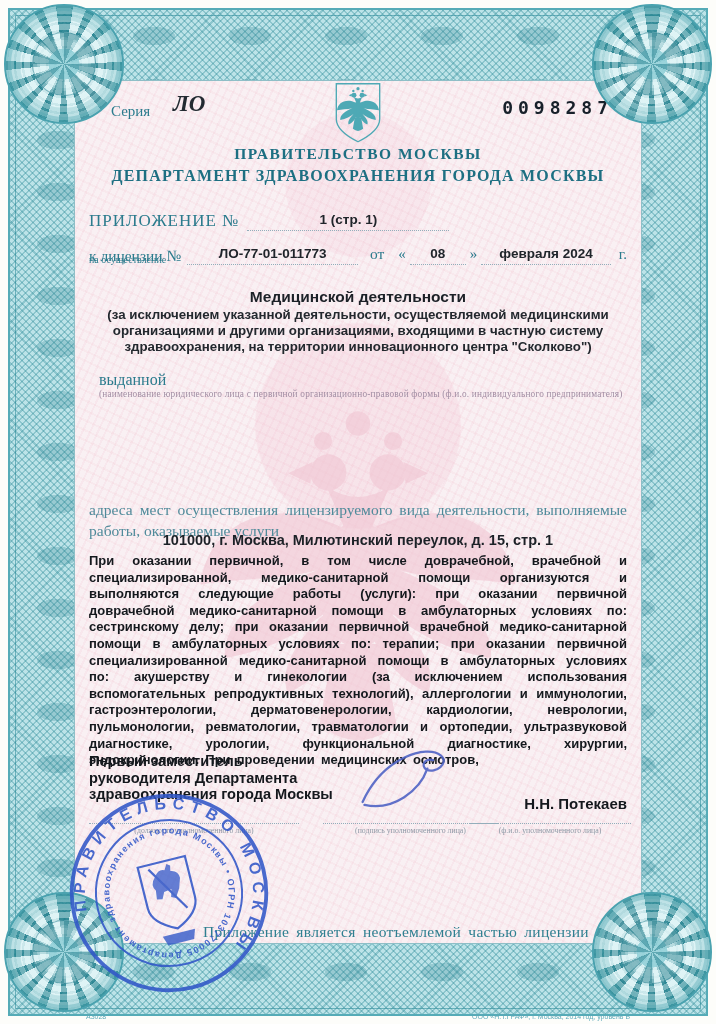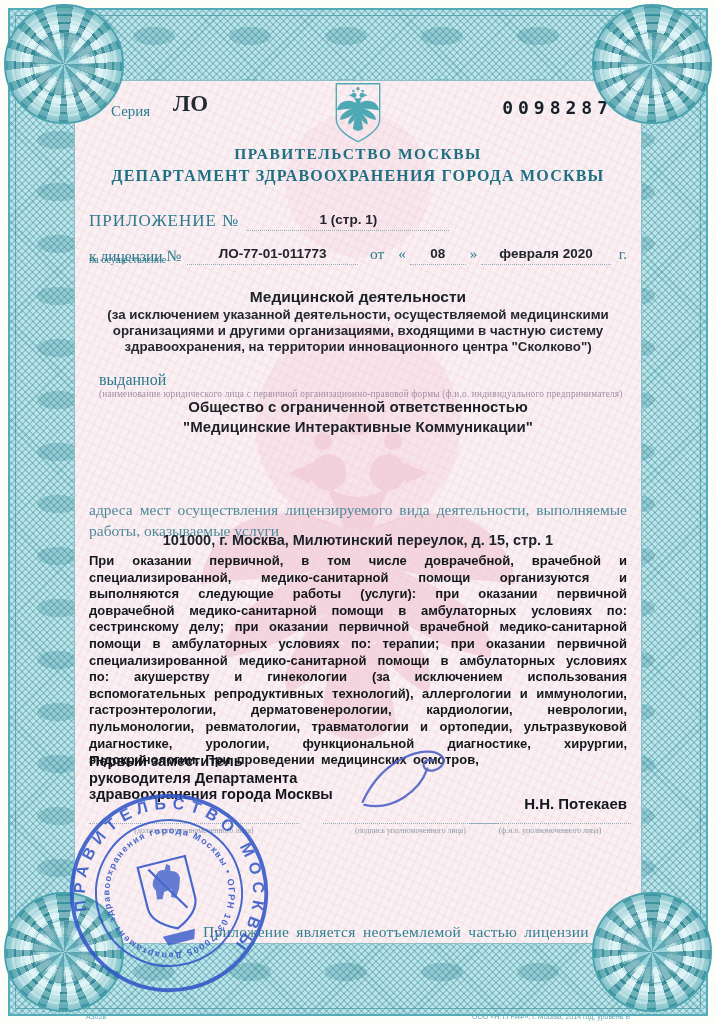--- a/index.html
+++ b/index.html
@@ -34,21 +34,21 @@
     background:
       repeating-conic-gradient(rgba(20,115,130,.45) 0 22deg, transparent 22deg 45deg),
       radial-gradient(circle, rgba(147,208,216,.9) 0 35%, rgba(223,244,246,.6) 36% 60%, transparent 61%);}
   .r-tl{left:4px;top:4px}.r-tr{right:4px;top:4px}.r-bl{left:4px;bottom:12px}.r-br{right:4px;bottom:12px}
   
   .t{font-family:"Liberation Serif",serif;color:#2b7b8d;}
   .abs{position:absolute;}
   .ctr{left:14px;right:14px;text-align:center;}
   
   .series-label{left:36px;top:22px;font-size:15px;}
-  .series-value{left:98px;top:10px;font-size:23px;font-weight:bold;color:#222a31;font-family:"Liberation Serif",serif;}
+  .series-value{left:98px;top:10px;font-size:23px;font-weight:bold;color:#222a31;font-family:"Liberation Serif",serif;font-style:italic;}
   .serial{right:28px;top:16px;font-family:"DejaVu Sans Mono",monospace;font-weight:bold;font-size:18px;
           letter-spacing:5px;color:#17202a;}
   .emblem{left:50%;margin-left:-28px;top:0px;width:56px;height:64px;}
   .hdr1{top:64px;font-size:15.5px;font-weight:bold;letter-spacing:1.5px;color:#1d6f82;}
   .hdr2{top:86px;font-size:16px;font-weight:bold;letter-spacing:1.2px;color:#1d6f82;}
   
   .row{display:flex;align-items:flex-end;left:14px;right:14px;}
   .row-appendix{top:122px;height:28px;}
   .row-license{top:156px;height:28px;}
   .lbl-appendix{font-size:17px;letter-spacing:1px;white-space:nowrap;}
@@ -142,37 +142,33 @@
       <span class="u u-app">1 (стр. 1)</span>
     </div>
 
     <div class="abs row row-license">
       <span class="t lbl">к лицензии №</span>
       <span class="u u-num">ЛО-77-01-011773</span>
       <span class="t lbl from">от</span>
       <span class="q">«</span>
       <span class="u u-day">08</span>
       <span class="q">»</span>
-      <span class="u u-date">февраля 2020</span>
+      <span class="u u-date">февраля 2024</span>
       <span class="t suffix">г.</span>
     </div>
 
     <div class="abs t intro">на осуществление</div>
     <div class="abs ctr act-title">Медицинской деятельности</div>
     <div class="abs act-excl">(за исключением указанной деятельности, осуществляемой медицинскими организациями и другими организациями, входящими в частную систему здравоохранения, на территории инновационного центра "Сколково")</div>
 
     <div class="abs row-issued" style="position:absolute">
       <span class="t issued-lbl">выданной</span>
       <span class="issued-cap">(наименование юридического лица с первичной организационно-правовой формы  (ф.и.о. индивидуального предпринимателя)</span>
     </div>
 
-    <div class="abs ctr org">
-      <div>Общество с ограниченной ответственностью</div>
-      <div>"Медицинские Интерактивные Коммуникации"</div>
-    </div>
 
     <div class="abs t addr-lbl">адреса мест осуществления лицензируемого вида деятельности, выполняемые работы, оказываемые услуги</div>
     <div class="abs ctr addr-val">101000, г. Москва, Милютинский переулок, д. 15, стр. 1</div>
 
     <div class="abs works">При оказании первичной, в том числе доврачебной, врачебной и специализированной, медико-санитарной помощи организуются и выполняются следующие работы (услуги): при оказании первичной доврачебной медико-санитарной помощи в амбулаторных условиях по: сестринскому делу; при оказании первичной врачебной медико-санитарной помощи в амбулаторных условиях по: терапии; при оказании первичной специализированной медико-санитарной помощи в амбулаторных условиях по: акушерству и гинекологии (за исключением использования вспомогательных репродуктивных технологий), аллергологии и иммунологии, гастроэнтерологии, дерматовенерологии, кардиологии, неврологии, пульмонологии, ревматологии, травматологии и ортопедии, ультразвуковой диагностике, урологии, функциональной диагностике, хирургии, эндокринологии. При проведении медицинских осмотров,</div>
 
     <div class="abs signer-pos">Первый заместитель руководителя Департамента здравоохранения города Москвы</div>
     <svg class="abs sig-svg" viewBox="0 0 170 84">
       <path d="M20,64 C42,16 88,4 102,15 C112,23 96,35 87,30 C81,26 85,18 94,20 M88,29 C80,52 52,74 22,67" fill="none" stroke="#4f63c4" stroke-width="2.4" stroke-linecap="round" opacity=".9"></path>
     </svg>

